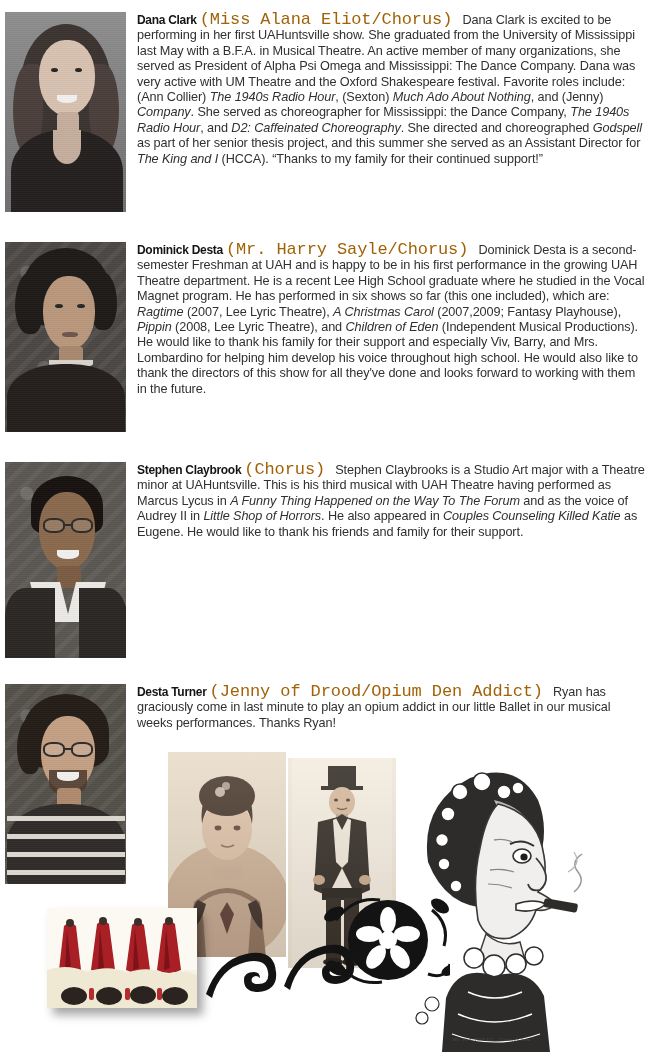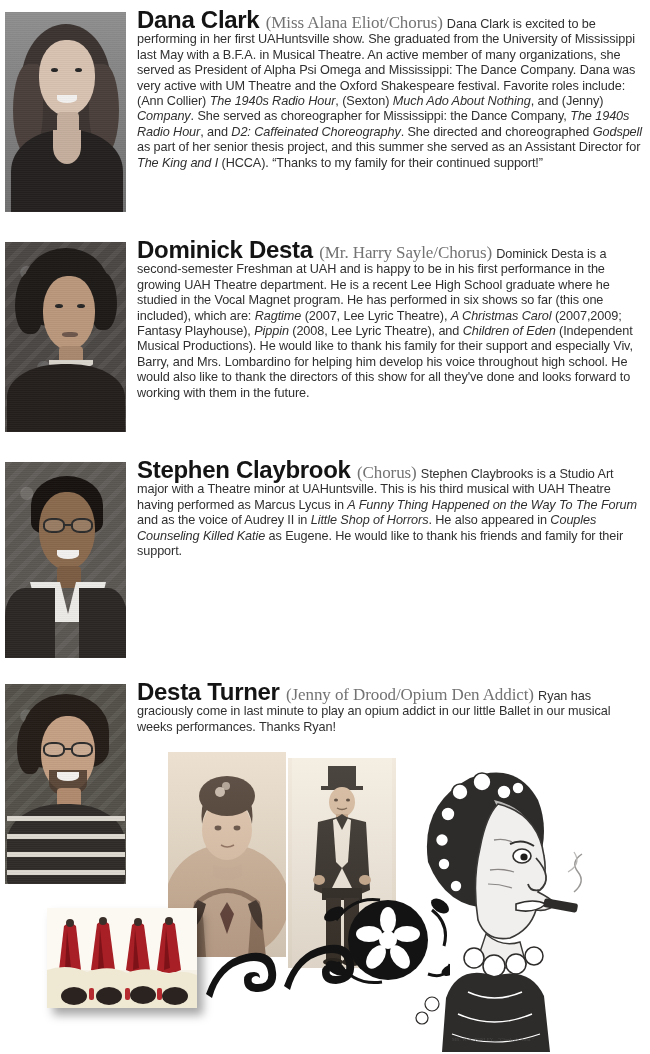--- a/index.html
+++ b/index.html
@@ -23,26 +23,26 @@
     overflow:hidden;
   }
   .bio-text {
     position:absolute; left:137px; width:510px;
     font-size:12.7px; line-height:15.4px;
     letter-spacing:-0.1px;
     color:#303030;
     text-align:left;
   }
   .bio-text .nm {
-    font-weight:bold; font-size:24px;
+    font-weight:bold; font-size:12px;
     letter-spacing:-0.3px; color:#141414;
   }
   .bio-text .role {
-    font-family:Liberation Serif, serif;
-    font-size:17px; color:#737373;text-align:right;
+    font-family:Liberation Mono, monospace;
+    font-size:17px; color:#a16207;text-align:right;
   }
   .bio-text i { font-style:italic; }
 
   
   .ph { position:absolute; inset:0; }
   .ph .bg { position:absolute; inset:0; }
   .ph .hair { position:absolute; border-radius:50% 50% 42% 42%; }
   .ph .face { position:absolute; border-radius:46% 46% 50% 50%; }
   .ph .neck { position:absolute; border-radius:18%; }
   .ph .body { position:absolute; border-radius:46% 46% 6% 6%; }

